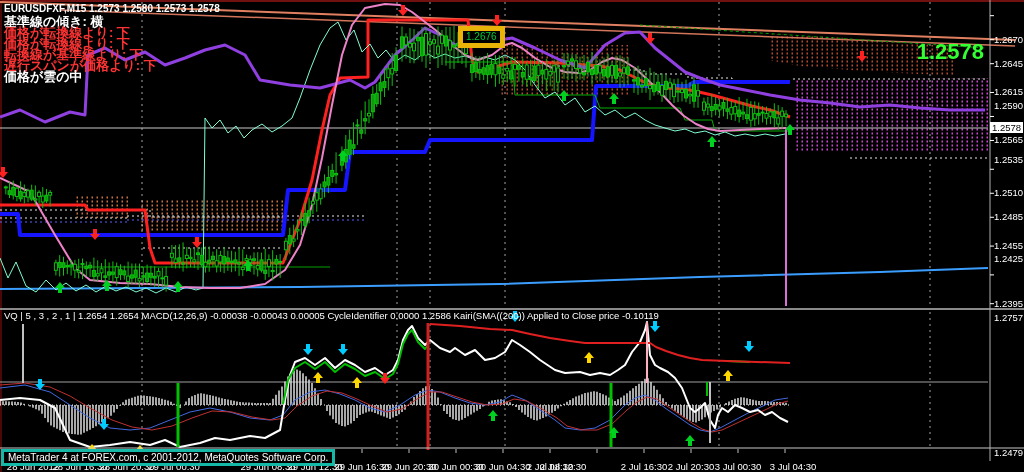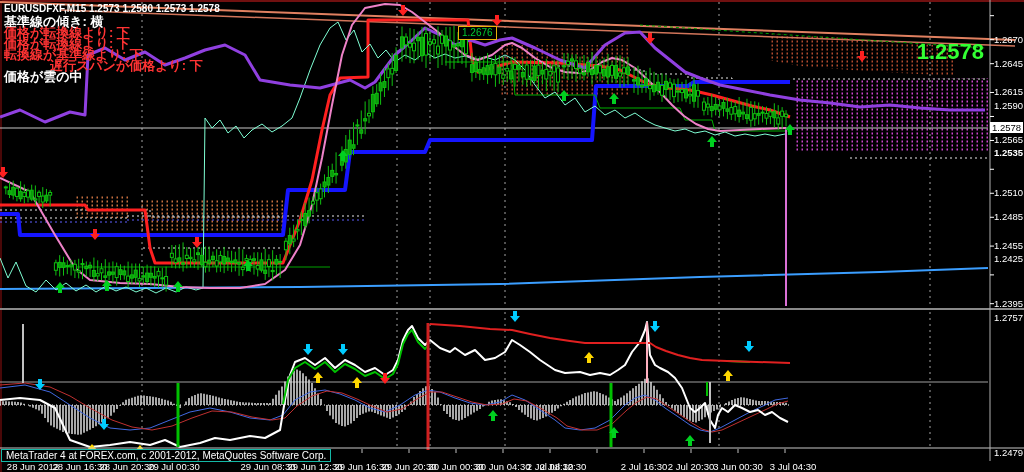--- a/index.html
+++ b/index.html
@@ -3,27 +3,27 @@
 <meta charset="utf-8">
 <style>
   html,body{margin:0;padding:0;background:#000;}
   #wrap{position:relative;width:1024px;height:472px;background:#000;overflow:hidden;
         font-family:"Liberation Sans",sans-serif;}
   .ovl{position:absolute;white-space:nowrap;line-height:1.1;}
   #symbol-header{left:4px;top:3px;color:#fff;font-size:10px;font-weight:bold;}
   #ichimoku{left:4px;top:15px;font-size:13px;font-weight:bold;}
   #ichimoku div{height:11px;}
   #big-price{right:40px;top:40px;font-size:22px;font-weight:bold;color:#33ff33;text-align:right;}
-  #chart-label{left:458px;top:26px;border:1px solid #eab308;color:#00cc33;background:#000;
+  #chart-label{left:458px;top:26px;border:5px solid #eab308;color:#00cc33;background:#000;
                font-size:10px;padding:0 3px;height:12px;line-height:12px;}
   .axlab{left:994px;color:#fff;font-size:9.5px;}
   #cur-price-box{left:990px;top:122px;width:33px;height:11px;background:#fff;color:#000;
                  font-size:9.5px;text-align:center;line-height:11px;}
   #sub-header{left:4px;top:311px;color:#fff;font-size:9.5px;}
-  #status-box{left:1px;top:449px;border:1px solid #14b8a6;color:#fff;background:#000;
+  #status-box{left:1px;top:449px;border:3px solid #14b8a6;color:#fff;background:#000;
               font-size:10px;height:11px;line-height:11px;padding:0 4px;}
   .tlab{top:462px;color:#fff;font-size:9.5px;transform:translateX(-50%);}
   svg{position:absolute;left:0;top:0;}
 </style>
 </head>
 <body>
 
 <div id="wrap">
   <svg id="chart-svg" width="1024" height="472">
       <defs>
@@ -821,38 +821,38 @@
       <polyline points="738,449 738,453" fill="none" stroke-linejoin="round" stroke="#c0c0c0" stroke-width="1"></polyline>
       <polyline points="785,449 785,453" fill="none" stroke-linejoin="round" stroke="#c0c0c0" stroke-width="1"></polyline>
     </svg>
 
   <div class="ovl" id="symbol-header">EURUSDFXF,M15 1.2573 1.2580 1.2573 1.2578</div>
   <div class="ovl" id="ichimoku">
       <div style="color: rgb(255, 255, 255);">基準線の傾き: 横</div>
       <div style="color: rgb(255, 51, 51);">価格が転換線より: 下</div>
       <div style="color: rgb(255, 51, 51);">価格が転換線より: 下</div>
       <div style="color: rgb(255, 51, 51);">転換線が基準線より: 下</div>
-      <div style="color: rgb(255, 51, 51); margin-left: 46px;">遅行スパンが価格より: 下</div>
+      <div style="color: rgb(255, 51, 51);">遅行スパンが価格より: 下</div>
       <div style="color: rgb(255, 255, 255);">価格が雲の中</div>
     </div>
 
   <div class="ovl" id="big-price" style="color: rgb(51, 255, 51);">1.2578</div>
   <div class="ovl" id="price-rows"></div>
 
   <div class="ovl" id="chart-label">1.2676</div>
 
   <div class="ovl" id="cur-price-box">1.2578</div>
   <div id="axis-labels">
       <div class="ovl axlab" style="top: 8px; margin-left: 42px;">1.2695</div>
       <div class="ovl axlab" style="top: 34.68px;">1.2670</div>
       <div class="ovl axlab" style="top: 58.68px;">1.2645</div>
       <div class="ovl axlab" style="top: 87.48px;">1.2615</div>
       <div class="ovl axlab" style="top: 101px;">1.2590</div>
       <div class="ovl axlab" style="top: 135.48px;">1.2565</div>
-      <div class="ovl axlab" style="top: 148px; font-weight: bold;">1.2535</div>
+      <div class="ovl axlab" style="top: 155px;">1.2535</div>
       <div class="ovl axlab" style="top: 188.28px;">1.2510</div>
       <div class="ovl axlab" style="top: 212.28px;">1.2485</div>
       <div class="ovl axlab" style="top: 241.08px;">1.2455</div>
       <div class="ovl axlab" style="top: 254px;">1.2425</div>
       <div class="ovl axlab" style="top: 298.68px;">1.2395</div>
       <div class="ovl axlab" style="top: 313px;">1.2757</div>
       <div class="ovl axlab" style="top: 448px;">1.2479</div>
     </div>
   <div id="time-labels">
       <div class="ovl tlab" style="left: 33px;">28 Jun 2012</div>
@@ -863,18 +863,19 @@
       <div class="ovl tlab" style="left: 268px; text-align: center;">29 Jun 08:30</div>
       <div class="ovl tlab" style="left: 315px;">29 Jun 12:30</div>
       <div class="ovl tlab" style="left: 362px;">29 Jun 16:30</div>
       <div class="ovl tlab" style="left: 409px;">29 Jun 20:30</div>
       <div class="ovl tlab" style="left: 456px;">30 Jun 00:30</div>
       <div class="ovl tlab" style="left: 503px;">30 Jun 04:30</div>
       <div class="ovl tlab" style="left: 550px;">2 Jul 08:30</div>
       <div class="ovl tlab" style="left: 563px;">2 Jul 12:30</div>
       <div class="ovl tlab" style="left: 644px;">2 Jul 16:30</div>
       <div class="ovl tlab" style="left: 691px;">2 Jul 20:30</div>
-      <div class="ovl tlab" style="left: 738px;">3 Jun 00:30</div>
+      <div class="ovl tlab" style="left: 738px;">3 Jul 00:30</div>
       <div class="ovl tlab" style="left: 785px; padding-left: 16px;">3 Jul 04:30</div>
     </div>
 
+  <div class="ovl" id="sub-header">VQ | 5 , 3 , 2 , 1 |  1.2654 1.2654   MACD(12,26,9) -0.00038 -0.00043 0.00005   CycleIdentifier 0.0000 1.2586   Kairi(SMA((200)) Applied to Close price -0.10119</div>
   <div class="ovl" id="status-box">MetaTrader 4 at FOREX.com, c 2001-2012, MetaQuotes Software Corp.</div>
 </div>
 
 </body></html>

